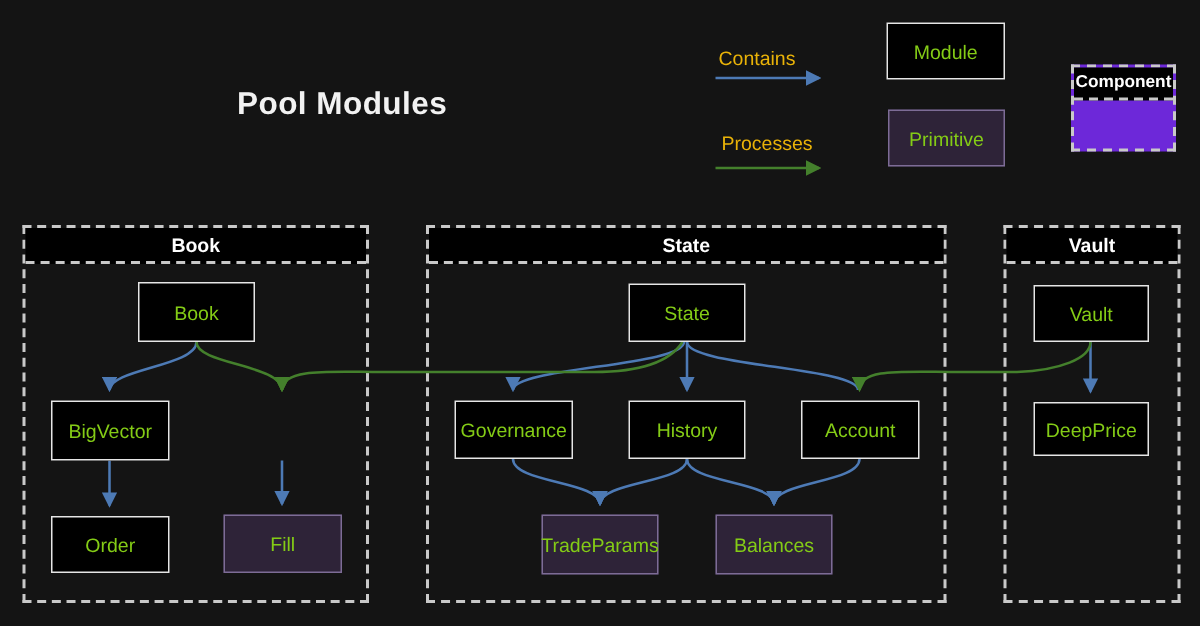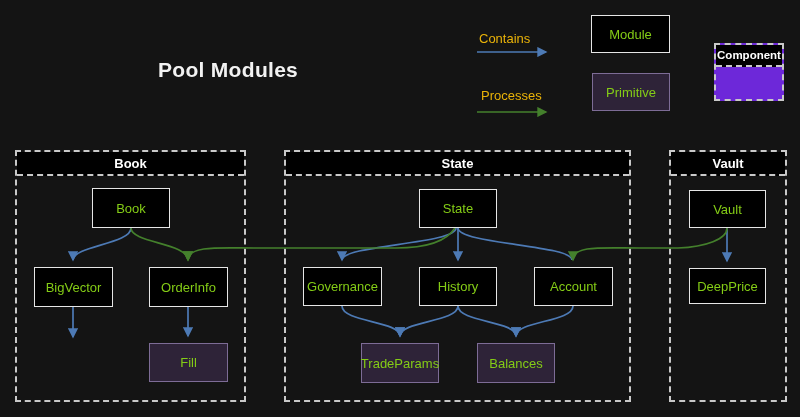--- a/index.html
+++ b/index.html
@@ -104,22 +104,22 @@
     <path class="edge-green" d="M455,228 C446,242 424,248 396,248 H254 C222,248 188,245 188,260" marker-end="url(#arrow-green)"></path>
     <path class="edge-green" d="M727,228 C727,239 706,247 678,248 H640 C602,248 573,245 573,260" marker-end="url(#arrow-green)"></path>
   </svg>
 
   <div class="node" style="left:92px; top:188px; width:78px; height:40px;">
     <span>Book</span>
   </div>
   <div class="node" style="left:34px; top:267px; width:79px; height:40px;">
     <span>BigVector</span>
   </div>
-  <div class="node" style="left:149px; top:267px; width:79px; height:40px;">
-    <span>OrderInfo</span>
+  <div class="node" style="left:34px; top:344px; width:79px; height:38px;">
+    <span>Order</span>
   </div>
   <div class="node primitive" style="left:149px; top:343px; width:79px; height:39px;">
     <span>Fill</span>
   </div>
 
   <div class="node" style="left:419px; top:189px; width:78px; height:39px;">
     <span>State</span>
   </div>
   <div class="node" style="left:303px; top:267px; width:79px; height:39px;">
     <span>Governance</span>

